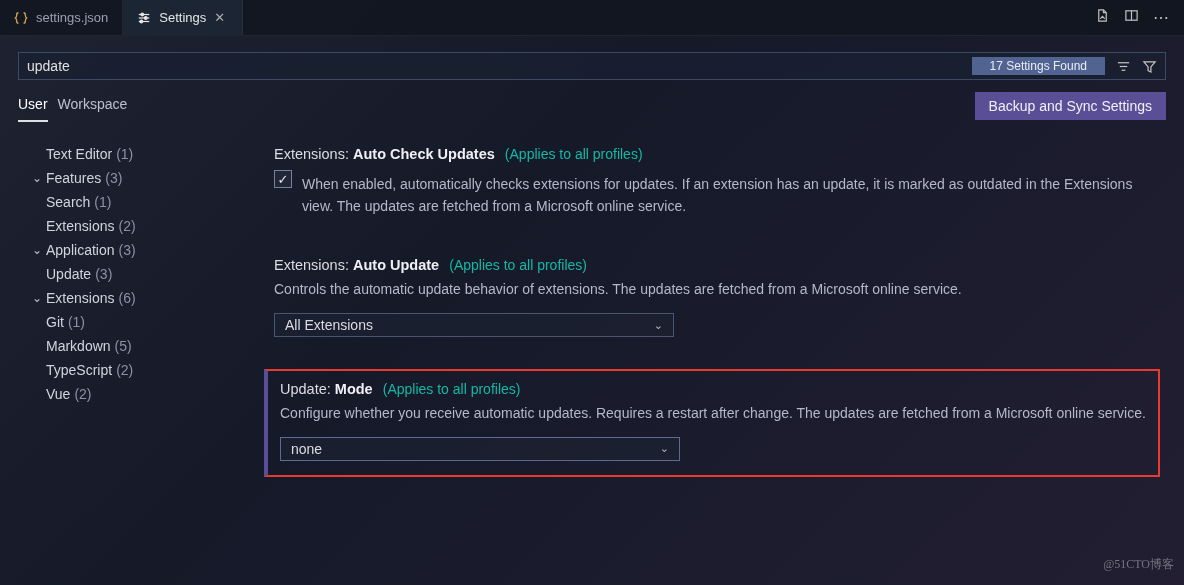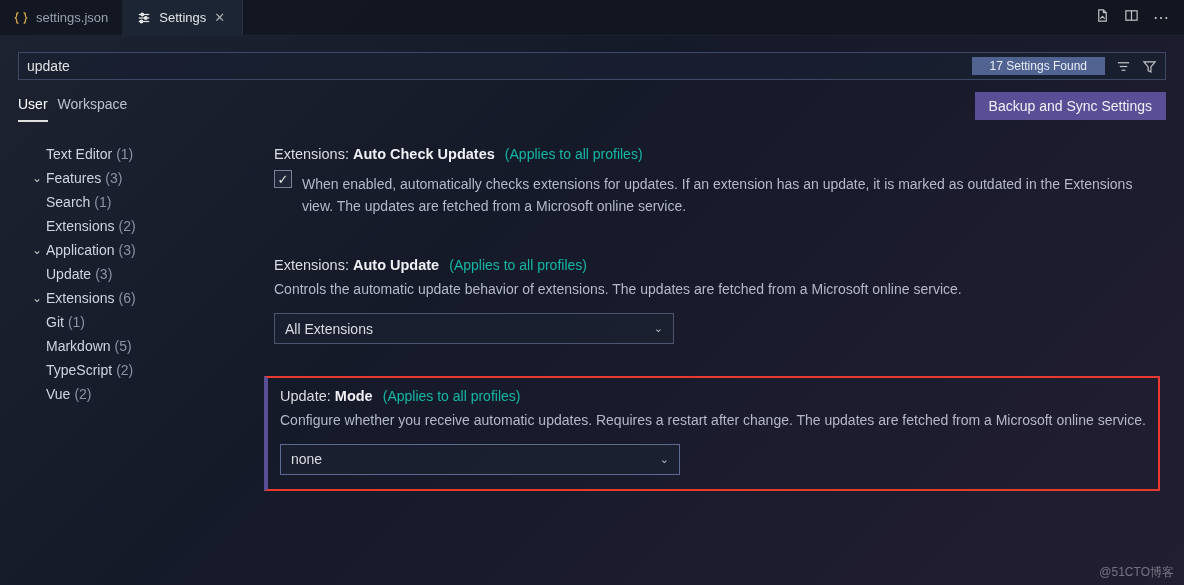--- a/index.html
+++ b/index.html
@@ -44,25 +44,25 @@
   .content { flex: 1; padding: 0 24px 0 24px; overflow-y: auto; }
   .setting { margin-bottom: 24px; padding: 8px 10px; }
   .setting.highlight { border: 2px solid #e83a2f; padding: 10px 12px 14px 12px; border-left: 4px solid #5a4f97; }
   .setting-title { font-size: 14.5px; color: #dcdce2; }
   .setting-title .cat { font-weight: 400; color: #dcdce2; }
   .setting-title .name { font-weight: 700; color: #f0f0f4; }
   .setting-title .note { color: #14b8a6; margin-left: 6px; font-size: 14px; }
   .setting-desc { font-size: 14px; color: #b4b8c8; margin-top: 6px; line-height: 1.55; max-width: 870px; }
   .check-row { display: flex; align-items: flex-start; gap: 10px; margin-top: 6px; }
   .checkbox { width: 18px; height: 18px; border: 1px solid #7a8096; display: inline-flex; align-items: center; justify-content: center; color: #e5e5e5; font-size: 13px; background: rgba(40,48,66,0.5); flex-shrink: 0; margin-top: 2px; cursor: pointer; }
-  .select { margin-top: 12px; width: 400px; height: 31px; border: 1px solid #4a5572; background: rgba(28,34,50,0.7); display: flex; align-items: center; justify-content: space-between; padding: 0 10px; font-size: 14px; color: #dcdce2; cursor: pointer; }
+  .select { margin-top: 12px; width: 400px; height: 24px; border: 1px solid #4a5572; background: rgba(28,34,50,0.7); display: flex; align-items: center; justify-content: space-between; padding: 0 10px; font-size: 14px; color: #dcdce2; cursor: pointer; }
   .select .caret { font-size: 11px; color: #bbb; }
   .select.highlighted { border-color: #5d6b94; }
 
-  .watermark { position: absolute; bottom: 4px; right: 10px; font-size: 12px; color: rgba(200,200,210,0.5); z-index: 2; }
+  .watermark { position: absolute; bottom: 12px; right: 10px; font-size: 12px; color: rgba(200,200,210,0.5); z-index: 2; font-family: Liberation Serif, serif; }
 </style>
 </head>
 <body>
 <div class="bg-overlay"></div>
 <div class="container">
 
 <div class="tabbar">
   <div class="tab">
     <span class="tab-icon" style="color:#d4a54a;">
       <svg viewBox="0 0 16 16" width="14" height="14" fill="none" stroke="currentColor" stroke-width="1.5">

